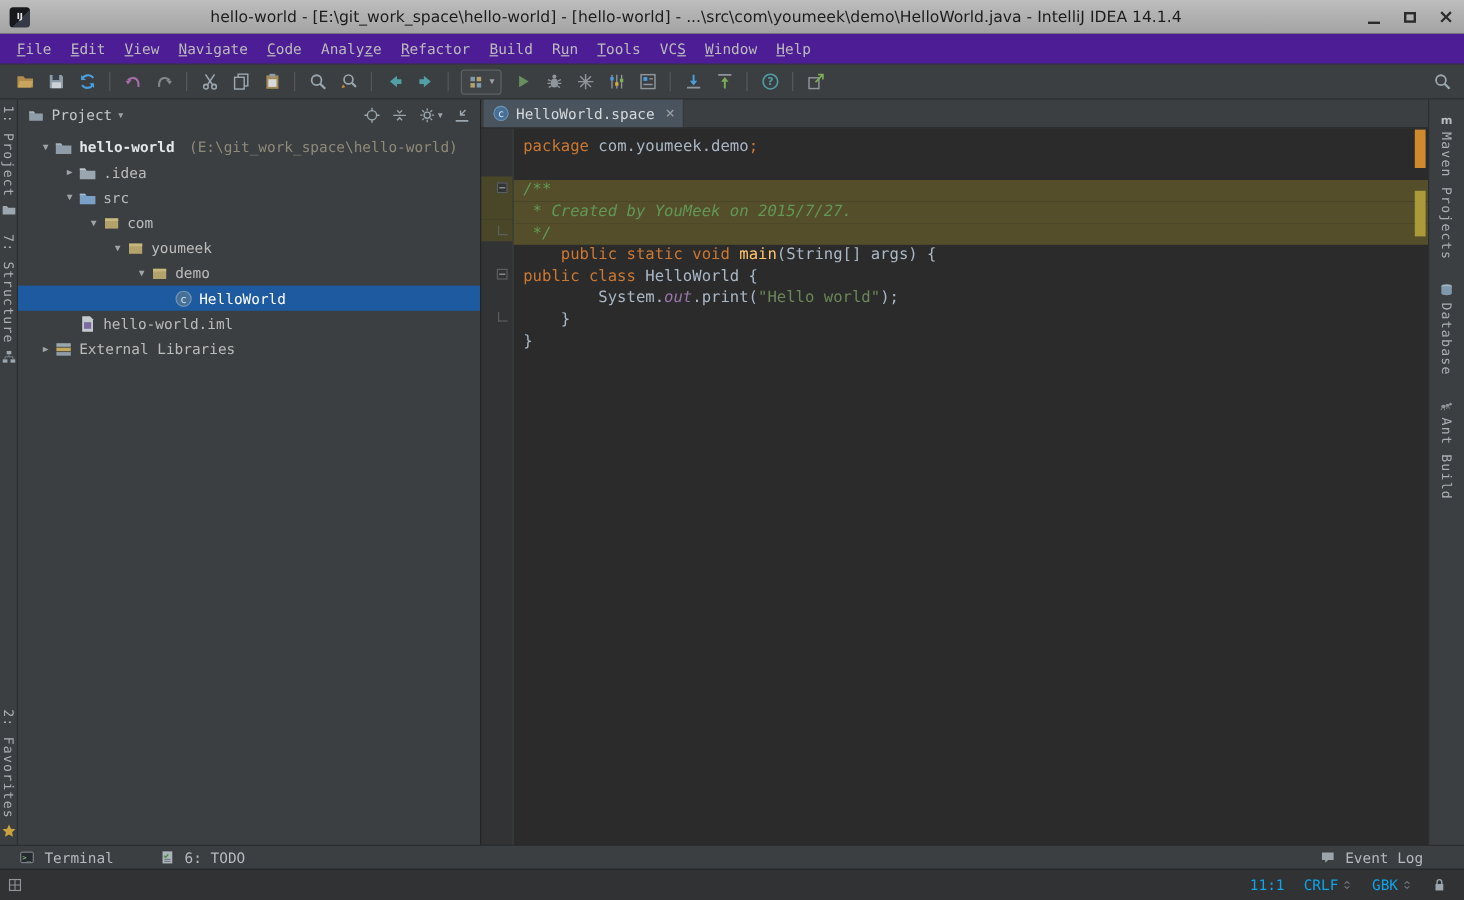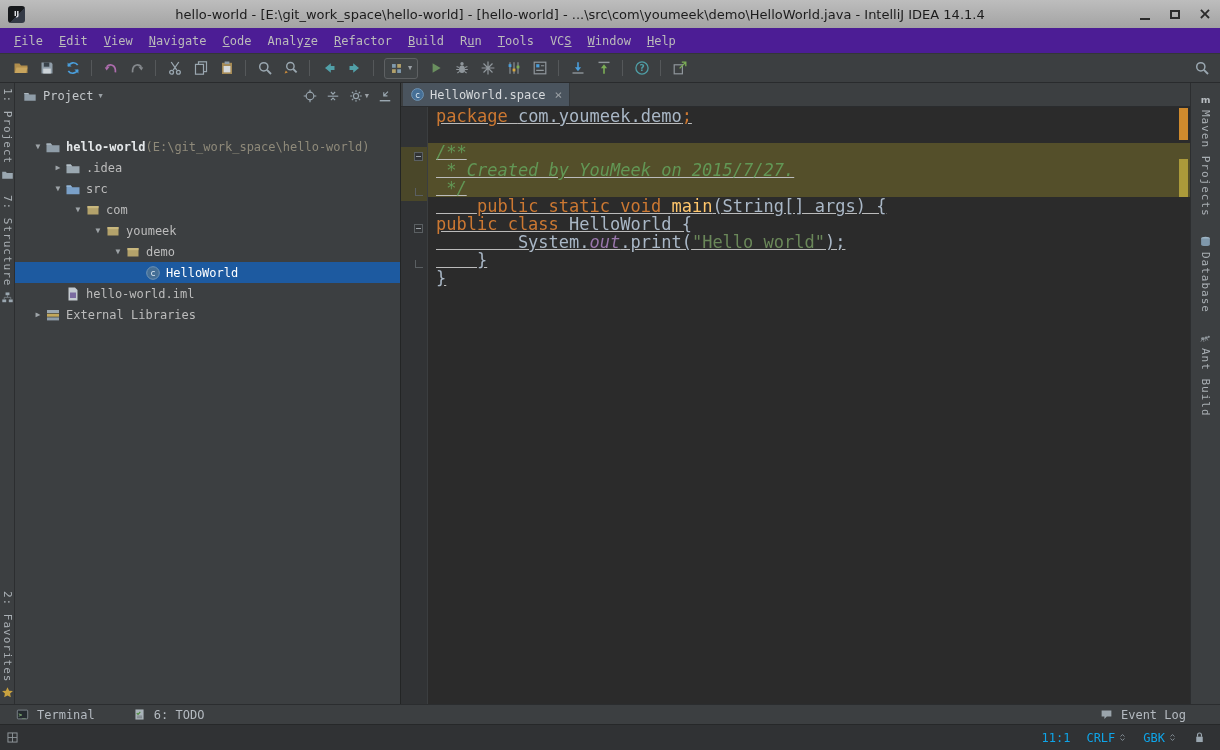--- a/index.html
+++ b/index.html
@@ -74,39 +74,39 @@
   .vtext { writing-mode:vertical-rl; font-size:11px; letter-spacing:1px; color:#a9afb4; line-height:13px; white-space:nowrap; }
   .stripe-icon svg { width:13px; height:13px; display:block; }
 
   .stripe-right { width:30px; background:#3c3f41; border-left:1px solid #2c2e30; position:relative; flex:none; }
   .stripe-right .stripe-btn { margin-top:18px; }
   .stripe-right .stripe-btn:first-child { margin-top:10px; }
 
   
   .project-panel {
     width:386px; flex:none; background:#3c3f41; border-right:1px solid #232525;
-    display:flex; flex-direction:column; overflow:hidden;gap:24px;
+    display:flex; flex-direction:column; overflow:hidden;
   }
   .panel-header { height:25px; display:flex; align-items:center; padding:0 6px 0 8px; gap:6px; }
   .ph-icon svg, .ph-btn svg { width:14px; height:14px; display:block; }
   .ph-title { display:flex; align-items:center; gap:5px; color:#c3c7ca; }
   .ph-title .caret { font-size:7px; color:#9aa0a5; }
   .ph-buttons { margin-left:auto; display:flex; align-items:center; gap:9px; padding-right:2px; }
   .ph-btn { display:flex; align-items:center; gap:2px; }
 
   .tree { flex:1; padding-top:4px; overflow:hidden; }
   .tree-row { height:21px; display:flex; align-items:center; white-space:nowrap; }
   .tree-row.sel { background:#1d5aa0; }
   .exp { width:14px; flex:none; font-size:8px; color:#9da3a7; text-align:center; }
   .ticon { width:16px; height:16px; flex:none; margin-right:5px; }
   .ticon svg { display:block; }
   .tlabel { color:#bcbcbc; }
   .tlabel.bold { color:#e4e7e9; font-weight:bold; }
   .tree-row.sel .tlabel { color:#ffffff; }
-  .tsuffix { color:#8f8a7a; margin-left:0; }
+  .tsuffix { color:#8f8a7a; margin-left:12px; }
 
   
   .editor-col { flex:1; min-width:0; display:flex; flex-direction:column; background:#2b2b2b; }
   .tabbar {
     height:24px; background:#3c3f41; border-bottom:1px solid #2a2c2e;
     display:flex; align-items:flex-end; padding-left:2px; flex:none;
   }
   .tab {
     height:23px; background:#4a545e; display:flex; align-items:center;
     padding:0 7px; gap:5px; color:#d6d9dc; border-right:1px solid #33373a;
@@ -115,21 +115,21 @@
   .tab-close { color:#9aa0a5; font-size:13px; margin-left:4px; line-height:1; }
 
   .editor-body { flex:1; display:flex; position:relative; overflow:hidden; }
   .gutter { width:27px; flex:none; background:#313335; border-right:1px solid #3b3e40; padding-top:4px; }
   .gutter-line { height:18px; display:flex; align-items:center; justify-content:flex-end; padding-right:4px; }
   .gutter-line.ghl { background:#4a4729; }
   .fold-s { width:9px; height:9px; border:1px solid #5a5f62; position:relative; background:#313335; }
   .fold-s::after { content:""; position:absolute; left:1px; right:1px; top:3px; border-top:1px solid #9aa0a5; }
   .fold-e { width:8px; height:8px; border-left:1px solid #5a5f62; border-bottom:1px solid #5a5f62; }
 
-  .code { flex:1; padding-top:0; font-size:17px; position:relative;text-decoration:underline; }
+  .code { flex:1; padding-top:7px; font-size:13px; position:relative; }
   .code-line { height:18px; line-height:18px; white-space:pre; padding-left:8px; min-height:18px; }
   .code-line.hl { background:#544f2a; }
   .tok-k { color:#cc7832; }
   .tok-p { color:#a9b7c6; }
   .tok-c { color:#629755; font-style:italic; }
   .tok-m { color:#ffc66b; }
   .tok-f { color:#9876aa; font-style:italic; }
   .tok-s { color:#6a8759; }
 
   .stripe-marker { position:absolute; right:2px; width:9px; }

